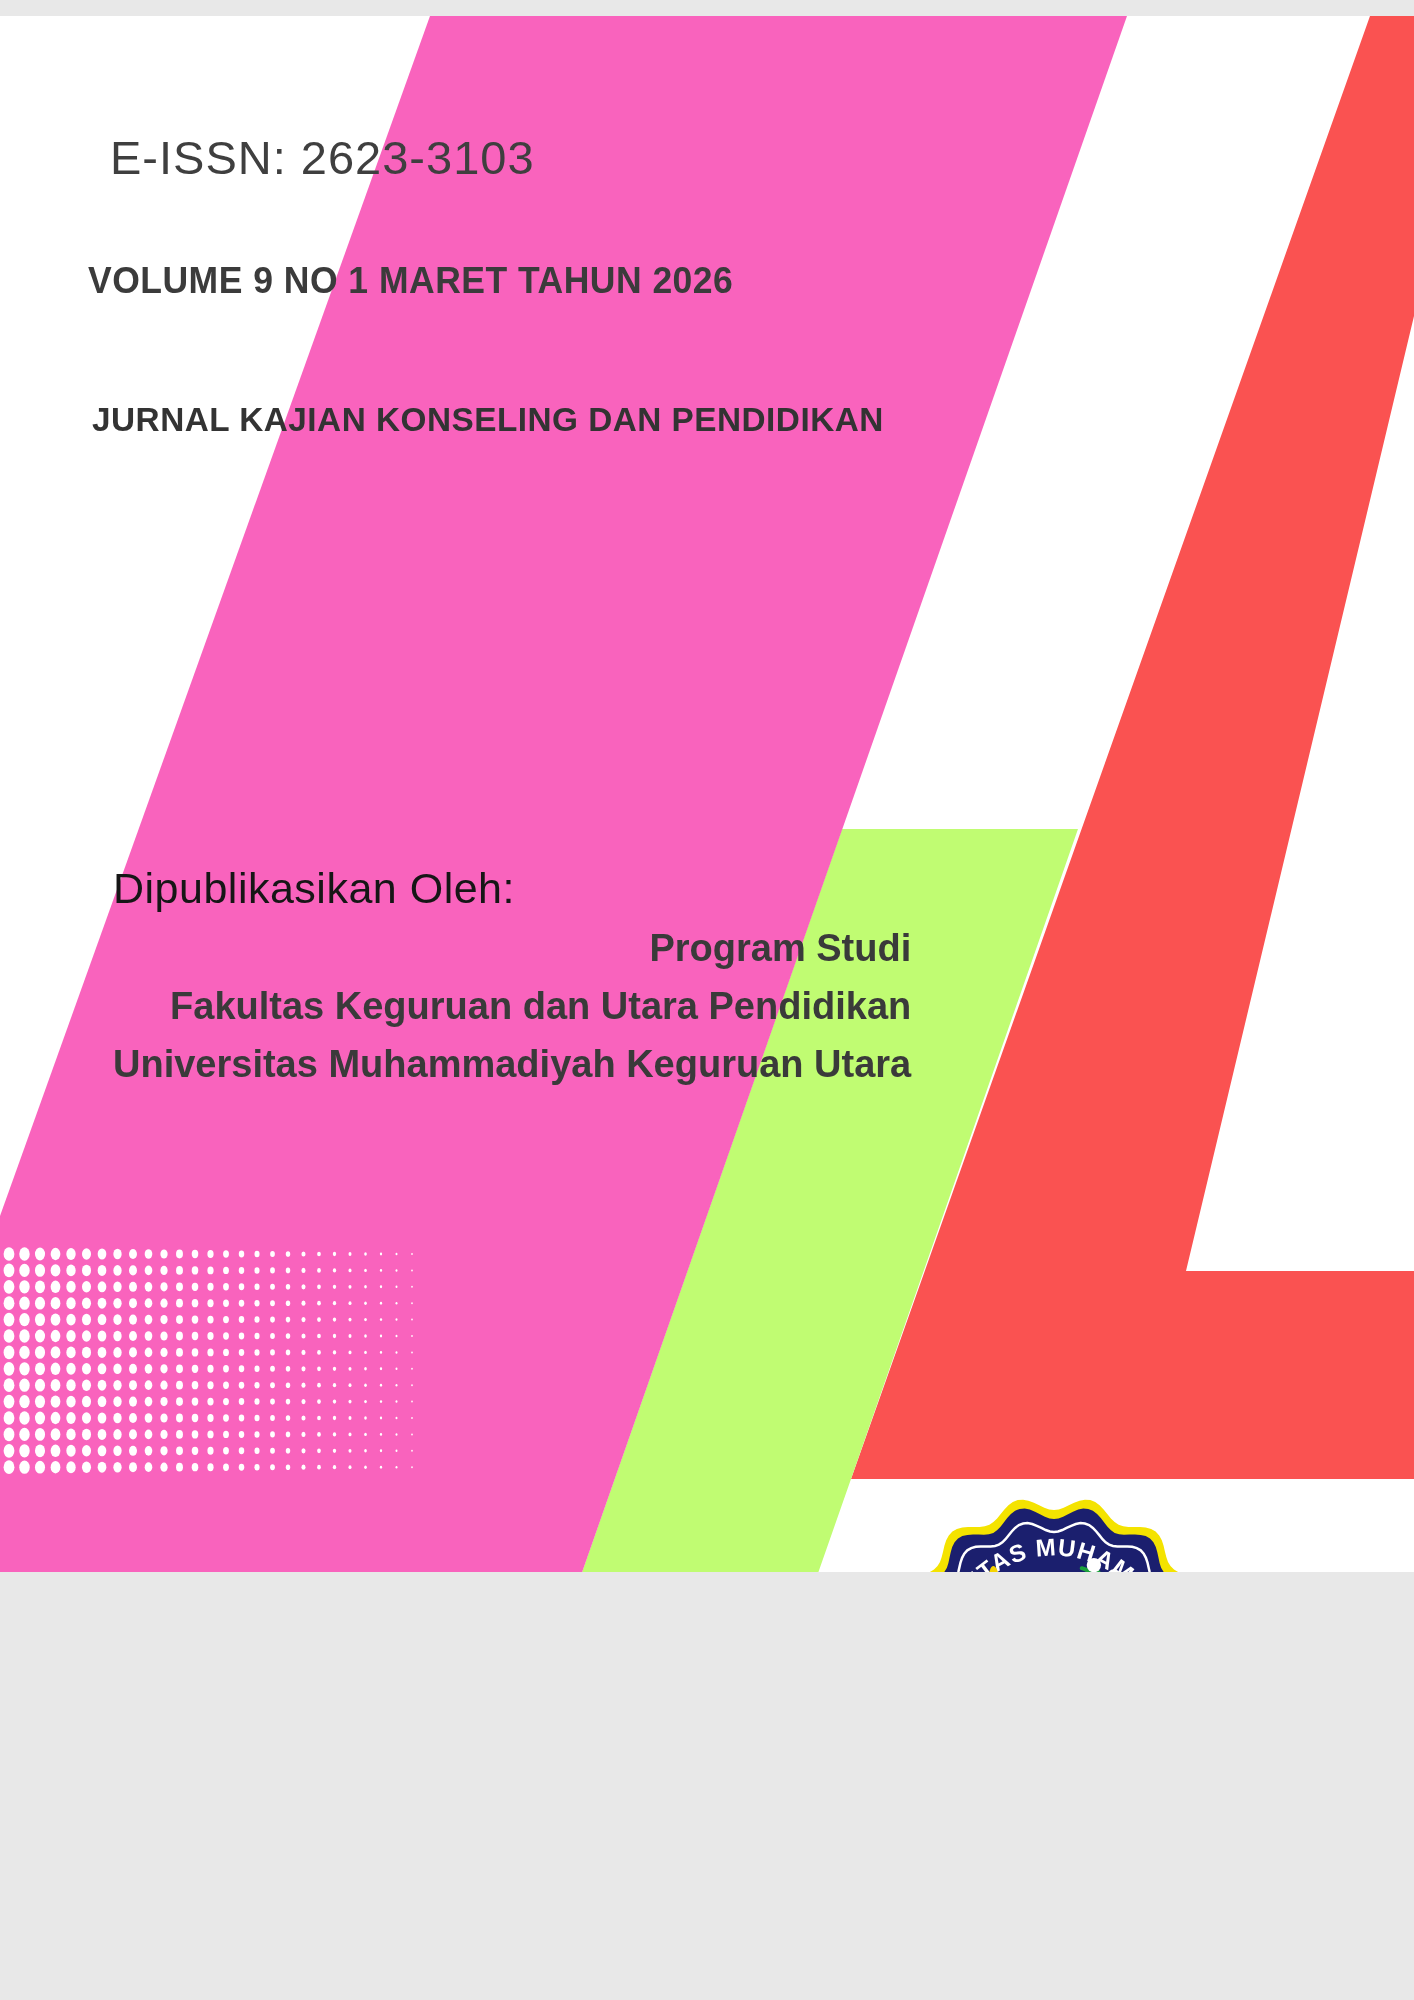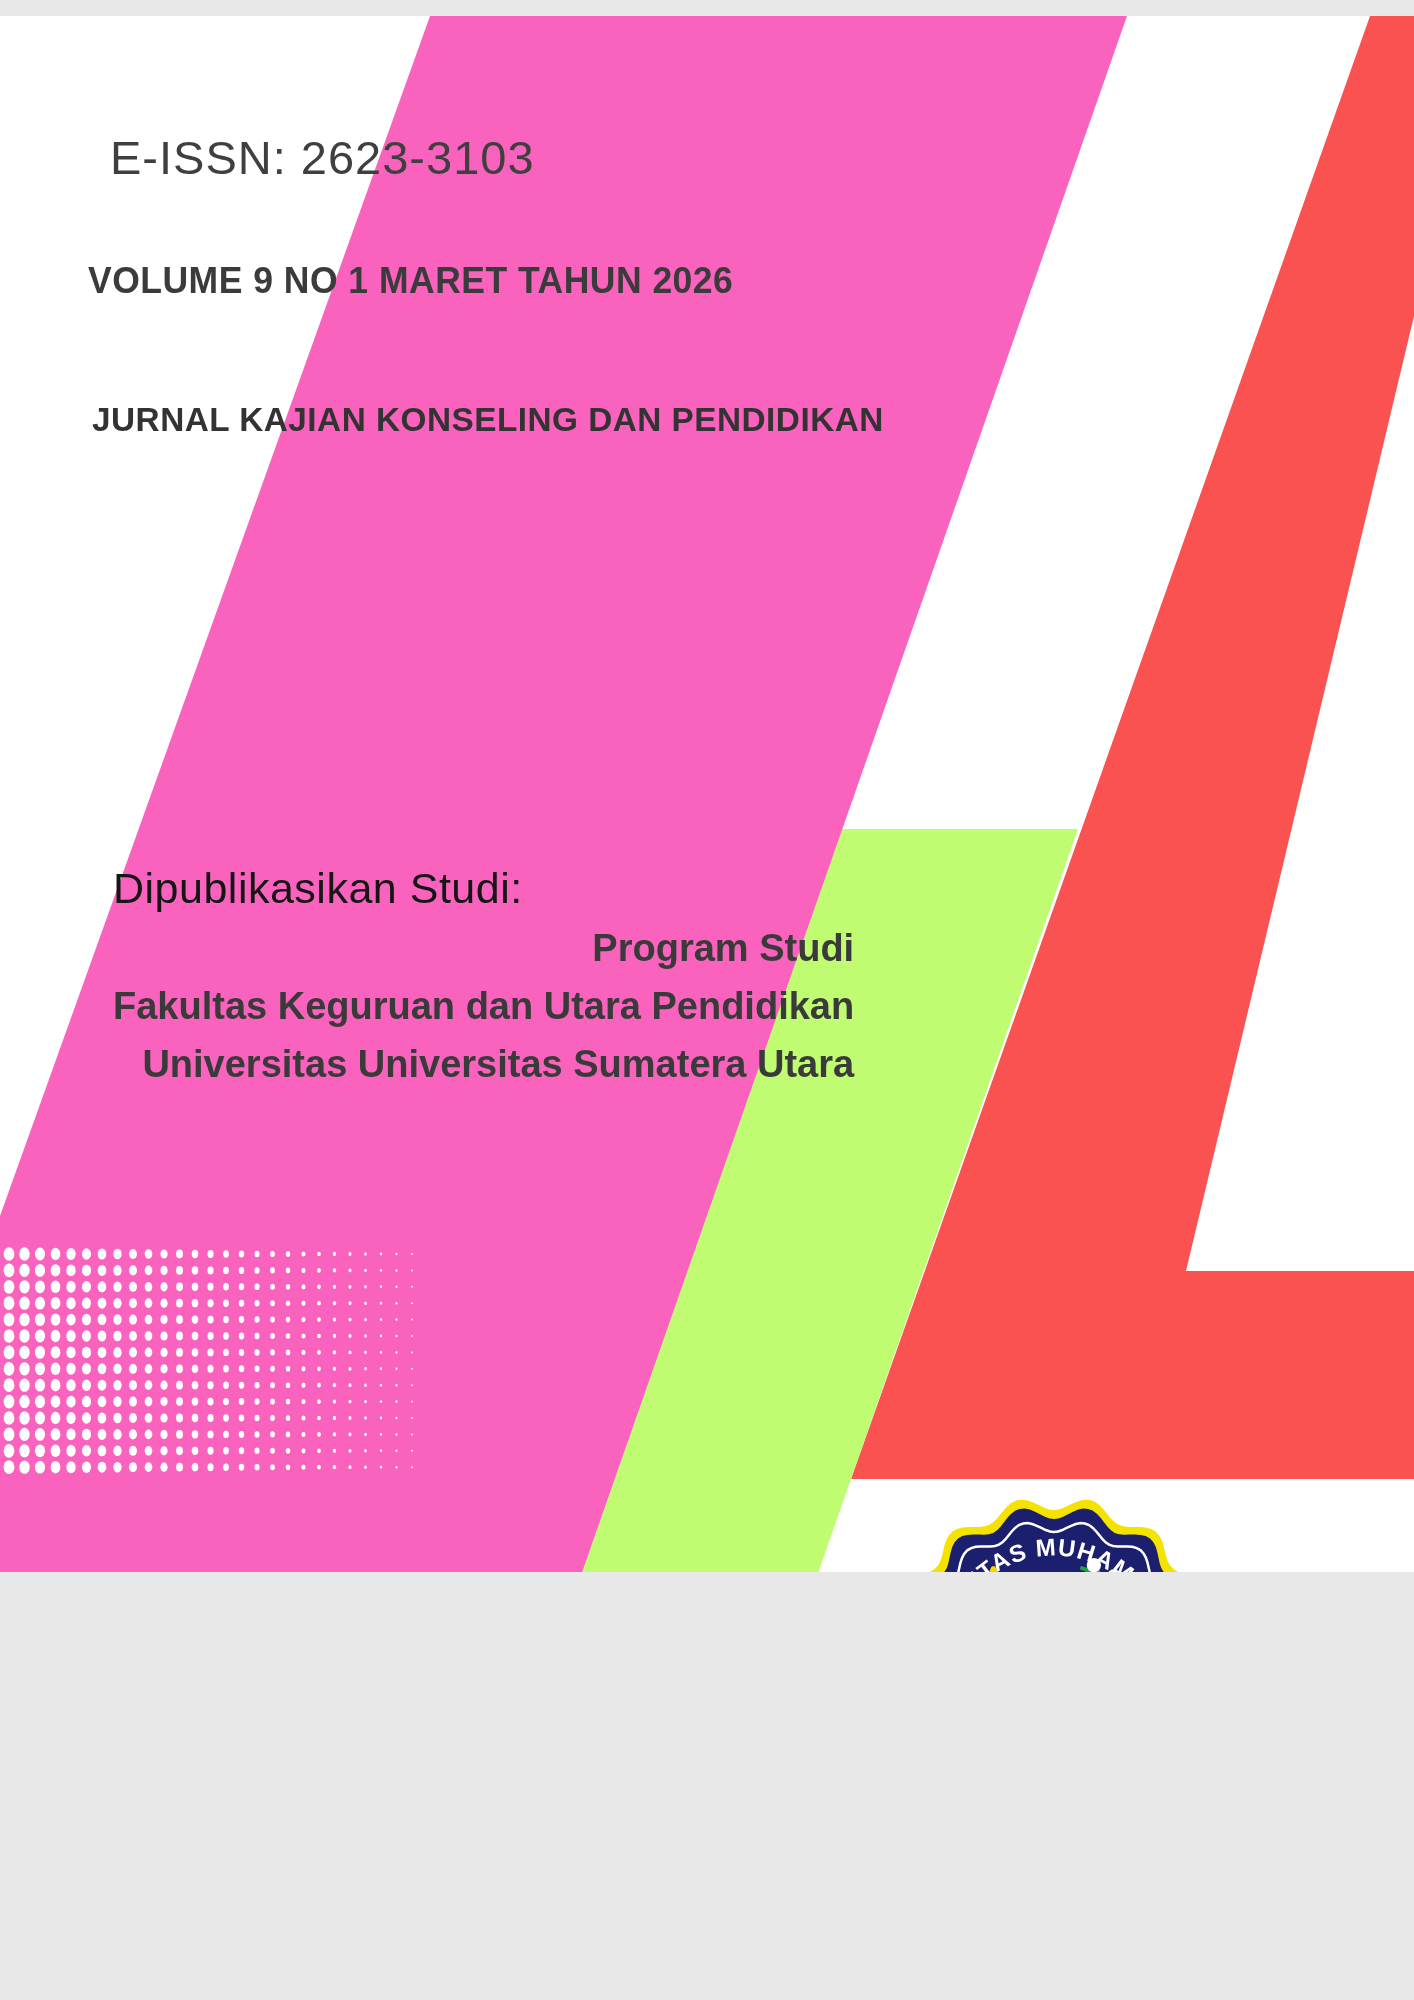--- a/index.html
+++ b/index.html
@@ -408,25 +408,25 @@
         <ellipse cx="412" cy="1418.4" rx="0.80" ry="1.02" fill="#FFFFFF"></ellipse>
         <ellipse cx="412" cy="1434.8" rx="0.80" ry="1.02" fill="#FFFFFF"></ellipse>
         <ellipse cx="412" cy="1451.2" rx="0.80" ry="1.02" fill="#FFFFFF"></ellipse>
       </g>
   </svg>
 
   <div class="txt eissn">E-ISSN: 2623-3103</div>
   <div class="txt volume">VOLUME 9 NO 1 MARET TAHUN 2026</div>
   <div class="txt subtitle">JURNAL KAJIAN KONSELING DAN PENDIDIKAN</div>
 
-  <div class="txt pub-intro">Dipublikasikan Studi:</div>
+  <div class="txt pub-intro">Dipublikasikan Oleh:</div>
   <div class="txt pub-lines">
     <div>Program Studi</div>
     <div>Fakultas Keguruan dan Utara Pendidikan</div>
-    <div>Universitas Universitas Sumatera Utara</div>
+    <div>Universitas Muhammadiyah Keguruan Utara</div>
   </div>
 
   <svg id="seal" class="seal" viewBox="0 0 332 332">
       <path d="M329.0,166.0L328.2,171.2L326.0,176.3L322.8,181.1L319.2,185.7L315.7,190.2L312.9,194.6L311.3,199.2L310.8,204.0L311.4,209.1L312.6,214.7L313.9,220.4L314.6,226.2L314.4,231.7L312.9,236.7L309.9,241.1L305.7,244.7L300.7,247.7L295.4,250.3L290.4,252.8L286.0,255.5L282.5,258.9L280.0,263.0L278.3,267.9L276.9,273.4L275.6,279.2L273.8,284.7L271.2,289.6L267.6,293.4L263.1,296.1L257.7,297.5L252.0,298.0L246.1,298.1L240.4,298.1L235.2,298.7L230.6,300.2L226.6,302.9L222.9,306.6L219.3,310.9L215.6,315.5L211.6,319.7L207.2,323.0L202.3,324.9L197.0,325.3L191.6,324.3L186.1,322.3L180.8,319.7L175.7,317.3L170.8,315.6L166.0,315.0L161.2,315.6L156.3,317.3L151.2,319.7L145.9,322.3L140.4,324.3L135.0,325.3L129.7,324.9L124.8,323.0L120.4,319.7L116.4,315.5L112.7,310.9L109.1,306.6L105.4,302.9L101.4,300.2L96.8,298.7L91.6,298.1L85.9,298.1L80.0,298.0L74.3,297.5L68.9,296.1L64.4,293.4L60.8,289.6L58.2,284.7L56.4,279.2L55.1,273.4L53.7,267.9L52.0,263.0L49.5,258.9L46.0,255.5L41.6,252.8L36.6,250.3L31.3,247.7L26.3,244.7L22.1,241.1L19.1,236.7L17.6,231.7L17.4,226.2L18.1,220.4L19.4,214.7L20.6,209.1L21.2,204.0L20.7,199.2L19.1,194.6L16.3,190.2L12.8,185.7L9.2,181.1L6.0,176.3L3.8,171.2L3.0,166.0L3.8,160.8L6.0,155.7L9.2,150.9L12.8,146.3L16.3,141.8L19.1,137.4L20.7,132.8L21.2,128.0L20.6,122.9L19.4,117.3L18.1,111.6L17.4,105.8L17.6,100.3L19.1,95.3L22.1,90.9L26.3,87.3L31.3,84.3L36.6,81.7L41.6,79.2L46.0,76.5L49.5,73.1L52.0,69.0L53.7,64.1L55.1,58.6L56.4,52.8L58.2,47.3L60.8,42.4L64.4,38.6L68.9,35.9L74.3,34.5L80.0,34.0L85.9,33.9L91.6,33.9L96.8,33.3L101.4,31.8L105.4,29.1L109.1,25.4L112.7,21.1L116.4,16.5L120.4,12.3L124.8,9.0L129.7,7.1L135.0,6.7L140.4,7.7L145.9,9.7L151.2,12.3L156.3,14.7L161.2,16.4L166.0,17.0L170.8,16.4L175.7,14.7L180.8,12.3L186.1,9.7L191.6,7.7L197.0,6.7L202.3,7.1L207.2,9.0L211.6,12.3L215.6,16.5L219.3,21.1L222.9,25.4L226.6,29.1L230.6,31.8L235.2,33.3L240.4,33.9L246.1,33.9L252.0,34.0L257.7,34.5L263.1,35.9L267.6,38.6L271.2,42.4L273.8,47.3L275.6,52.8L276.9,58.6L278.3,64.1L280.0,69.0L282.5,73.1L286.0,76.5L290.4,79.2L295.4,81.7L300.7,84.3L305.7,87.3L309.9,90.9L312.9,95.3L314.4,100.3L314.6,105.8L313.9,111.6L312.6,117.3L311.4,122.9L310.8,128.0L311.3,132.8L312.9,137.4L315.7,141.8L319.2,146.3L322.8,150.9L326.0,155.7L328.2,160.8L329.0,166.0Z" fill="#F4E300"></path>
       <path d="M320.0,166.0L319.2,170.9L317.1,175.7L313.9,180.3L310.2,184.6L306.8,188.8L304.1,192.9L302.5,197.2L302.1,201.7L302.7,206.6L304.0,211.8L305.4,217.3L306.3,222.8L306.2,228.1L304.7,232.8L301.9,236.9L297.9,240.3L293.0,243.0L287.9,245.3L283.0,247.6L278.8,250.2L275.5,253.3L273.1,257.2L271.6,261.9L270.5,267.2L269.3,272.7L267.8,278.1L265.4,282.7L262.0,286.4L257.7,288.9L252.6,290.1L247.0,290.5L241.4,290.4L236.0,290.3L231.1,290.7L226.7,292.1L223.0,294.7L219.5,298.2L216.2,302.5L212.8,307.0L209.1,311.1L204.9,314.3L200.3,316.1L195.3,316.5L190.2,315.4L185.0,313.3L180.0,310.8L175.1,308.3L170.5,306.6L166.0,306.0L161.5,306.6L156.9,308.3L152.0,310.8L147.0,313.3L141.8,315.4L136.7,316.5L131.7,316.1L127.1,314.3L122.9,311.1L119.2,307.0L115.8,302.5L112.5,298.2L109.0,294.7L105.3,292.1L100.9,290.7L96.0,290.3L90.6,290.4L85.0,290.5L79.4,290.1L74.3,288.9L70.0,286.4L66.6,282.7L64.2,278.1L62.7,272.7L61.5,267.2L60.4,261.9L58.9,257.2L56.5,253.3L53.2,250.2L49.0,247.6L44.1,245.3L39.0,243.0L34.1,240.3L30.1,236.9L27.3,232.8L25.8,228.1L25.7,222.8L26.6,217.3L28.0,211.8L29.3,206.6L29.9,201.7L29.5,197.2L27.9,192.9L25.2,188.8L21.8,184.6L18.1,180.3L14.9,175.7L12.8,170.9L12.0,166.0L12.8,161.1L14.9,156.3L18.1,151.7L21.8,147.4L25.2,143.2L27.9,139.1L29.5,134.8L29.9,130.3L29.3,125.4L28.0,120.2L26.6,114.7L25.7,109.2L25.8,103.9L27.3,99.2L30.1,95.1L34.1,91.7L39.0,89.0L44.1,86.7L49.0,84.4L53.2,81.8L56.5,78.7L58.9,74.8L60.4,70.1L61.5,64.8L62.7,59.3L64.2,53.9L66.6,49.3L70.0,45.6L74.3,43.1L79.4,41.9L85.0,41.5L90.6,41.6L96.0,41.7L100.9,41.3L105.3,39.9L109.0,37.3L112.5,33.8L115.8,29.5L119.2,25.0L122.9,20.9L127.1,17.7L131.7,15.9L136.7,15.5L141.8,16.6L147.0,18.7L152.0,21.2L156.9,23.7L161.5,25.4L166.0,26.0L170.5,25.4L175.1,23.7L180.0,21.2L185.0,18.7L190.2,16.6L195.3,15.5L200.3,15.9L204.9,17.7L209.1,20.9L212.8,25.0L216.2,29.5L219.5,33.8L223.0,37.3L226.7,39.9L231.1,41.3L236.0,41.7L241.4,41.6L247.0,41.5L252.6,41.9L257.7,43.1L262.0,45.6L265.4,49.3L267.8,53.9L269.3,59.3L270.5,64.8L271.6,70.1L273.1,74.8L275.5,78.7L278.8,81.8L283.0,84.4L287.9,86.7L293.0,89.0L297.9,91.7L301.9,95.1L304.7,99.2L306.2,103.9L306.3,109.2L305.4,114.7L304.0,120.2L302.7,125.4L302.1,130.3L302.5,134.8L304.1,139.1L306.8,143.2L310.2,147.4L313.9,151.7L317.1,156.3L319.2,161.1L320.0,166.0Z" fill="#1B1F6E"></path>
       <path d="M305.0,166.0L304.3,170.4L302.5,174.8L299.7,178.9L296.6,182.8L293.6,186.6L291.2,190.4L289.8,194.3L289.4,198.4L289.9,202.8L291.0,207.5L292.1,212.4L292.7,217.3L292.6,222.0L291.2,226.3L288.7,230.0L285.1,233.1L280.9,235.6L276.3,237.8L272.0,240.0L268.3,242.3L265.3,245.2L263.2,248.7L261.7,252.9L260.6,257.6L259.5,262.5L257.9,267.2L255.7,271.4L252.7,274.7L248.8,276.9L244.2,278.2L239.3,278.6L234.3,278.6L229.4,278.6L225.0,279.1L221.1,280.4L217.6,282.7L214.5,285.8L211.5,289.6L208.3,293.5L204.9,297.1L201.1,299.9L196.9,301.5L192.5,301.9L187.8,301.0L183.2,299.2L178.6,297.1L174.3,295.0L170.1,293.5L166.0,293.0L161.9,293.5L157.7,295.0L153.4,297.1L148.8,299.2L144.2,301.0L139.5,301.9L135.1,301.5L130.9,299.9L127.1,297.1L123.7,293.5L120.5,289.6L117.5,285.8L114.4,282.7L110.9,280.4L107.0,279.1L102.6,278.6L97.7,278.6L92.7,278.6L87.8,278.2L83.2,276.9L79.3,274.7L76.3,271.4L74.1,267.2L72.5,262.5L71.4,257.6L70.3,252.9L68.8,248.7L66.7,245.2L63.7,242.3L60.0,240.0L55.7,237.8L51.1,235.6L46.9,233.1L43.3,230.0L40.8,226.3L39.4,222.0L39.3,217.3L39.9,212.4L41.0,207.5L42.1,202.8L42.6,198.4L42.2,194.3L40.8,190.4L38.4,186.6L35.4,182.8L32.3,178.9L29.5,174.8L27.7,170.4L27.0,166.0L27.7,161.6L29.5,157.2L32.3,153.1L35.4,149.2L38.4,145.4L40.8,141.6L42.2,137.7L42.6,133.6L42.1,129.2L41.0,124.5L39.9,119.6L39.3,114.7L39.4,110.0L40.8,105.7L43.3,102.0L46.9,98.9L51.1,96.4L55.7,94.2L60.0,92.0L63.7,89.7L66.7,86.8L68.8,83.3L70.3,79.1L71.4,74.4L72.5,69.5L74.1,64.8L76.3,60.6L79.3,57.3L83.2,55.1L87.8,53.8L92.7,53.4L97.7,53.4L102.6,53.4L107.0,52.9L110.9,51.6L114.4,49.3L117.5,46.2L120.5,42.4L123.7,38.5L127.1,34.9L130.9,32.1L135.1,30.5L139.5,30.1L144.2,31.0L148.8,32.8L153.4,34.9L157.7,37.0L161.9,38.5L166.0,39.0L170.1,38.5L174.3,37.0L178.6,34.9L183.2,32.8L187.8,31.0L192.5,30.1L196.9,30.5L201.1,32.1L204.9,34.9L208.3,38.5L211.5,42.4L214.5,46.2L217.6,49.3L221.1,51.6L225.0,52.9L229.4,53.4L234.3,53.4L239.3,53.4L244.2,53.8L248.8,55.1L252.7,57.3L255.7,60.6L257.9,64.8L259.5,69.5L260.6,74.4L261.7,79.1L263.2,83.3L265.3,86.8L268.3,89.7L272.0,92.0L276.3,94.2L280.9,96.4L285.1,98.9L288.7,102.0L291.2,105.7L292.6,110.0L292.7,114.7L292.1,119.6L291.0,124.5L289.9,129.2L289.4,133.6L289.8,137.7L291.2,141.6L293.6,145.4L296.6,149.2L299.7,153.1L302.5,157.2L304.3,161.6L305.0,166.0Z" fill="none" stroke="#ffffff" stroke-width="2.5"></path>
       <defs>
         <path id="sealTop" d="M 86,233 A 104,104 0 1 1 246,233" fill="none"></path>
         <path id="sealBot" d="M 57,206 A 116,116 0 0 0 275,206" fill="none"></path>
       </defs>

